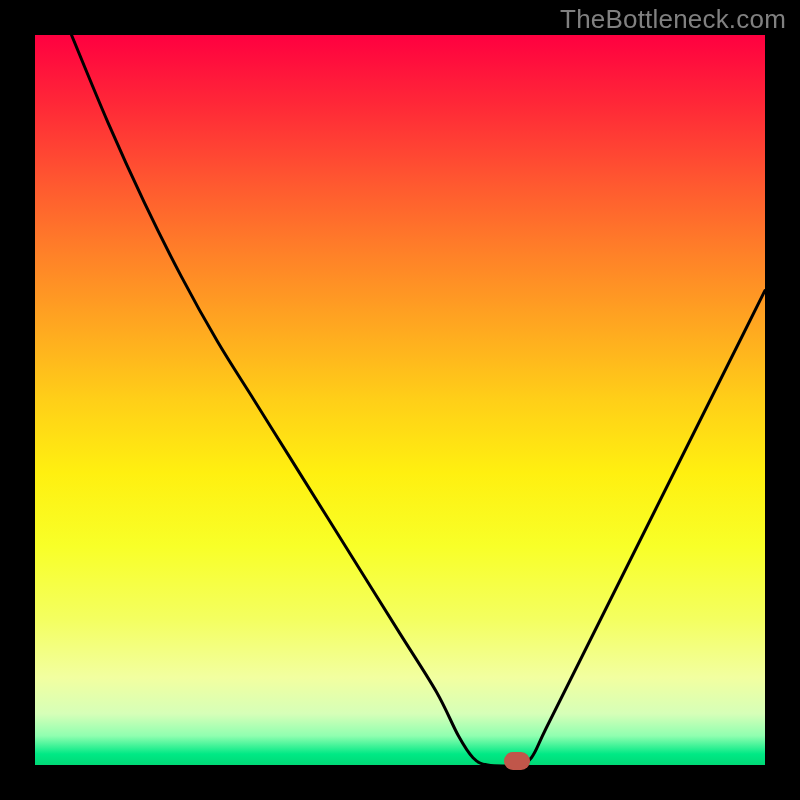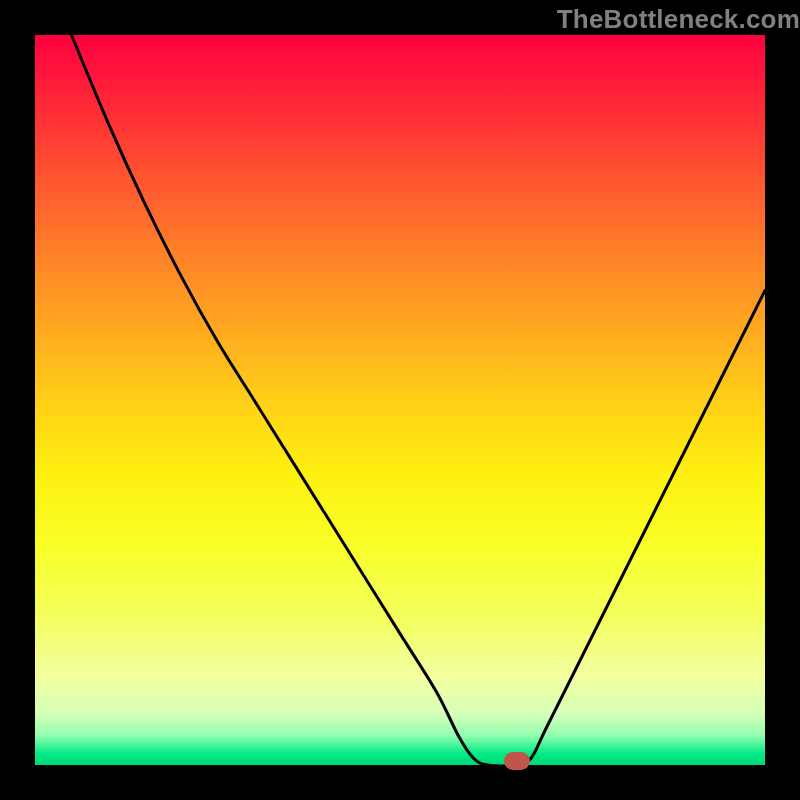--- a/index.html
+++ b/index.html
@@ -12,25 +12,25 @@
   }
   .frame {
     position: relative;
     width: 800px;
     height: 800px;
     background: #000;
   }
   .watermark {
     position: absolute;
     top: 4px;
-    right: 0;
+    right: 14px;
     color: #808080;
     font-family: Arial, Helvetica, sans-serif;
     font-size: 26px;
-    font-weight: 700;
+    font-weight: 400;
     letter-spacing: 0.2px;
     z-index: 10;
   }
   .plot-area {
     position: absolute;
     left: 35px;
     top: 35px;
     width: 730px;
     height: 730px;
   }

